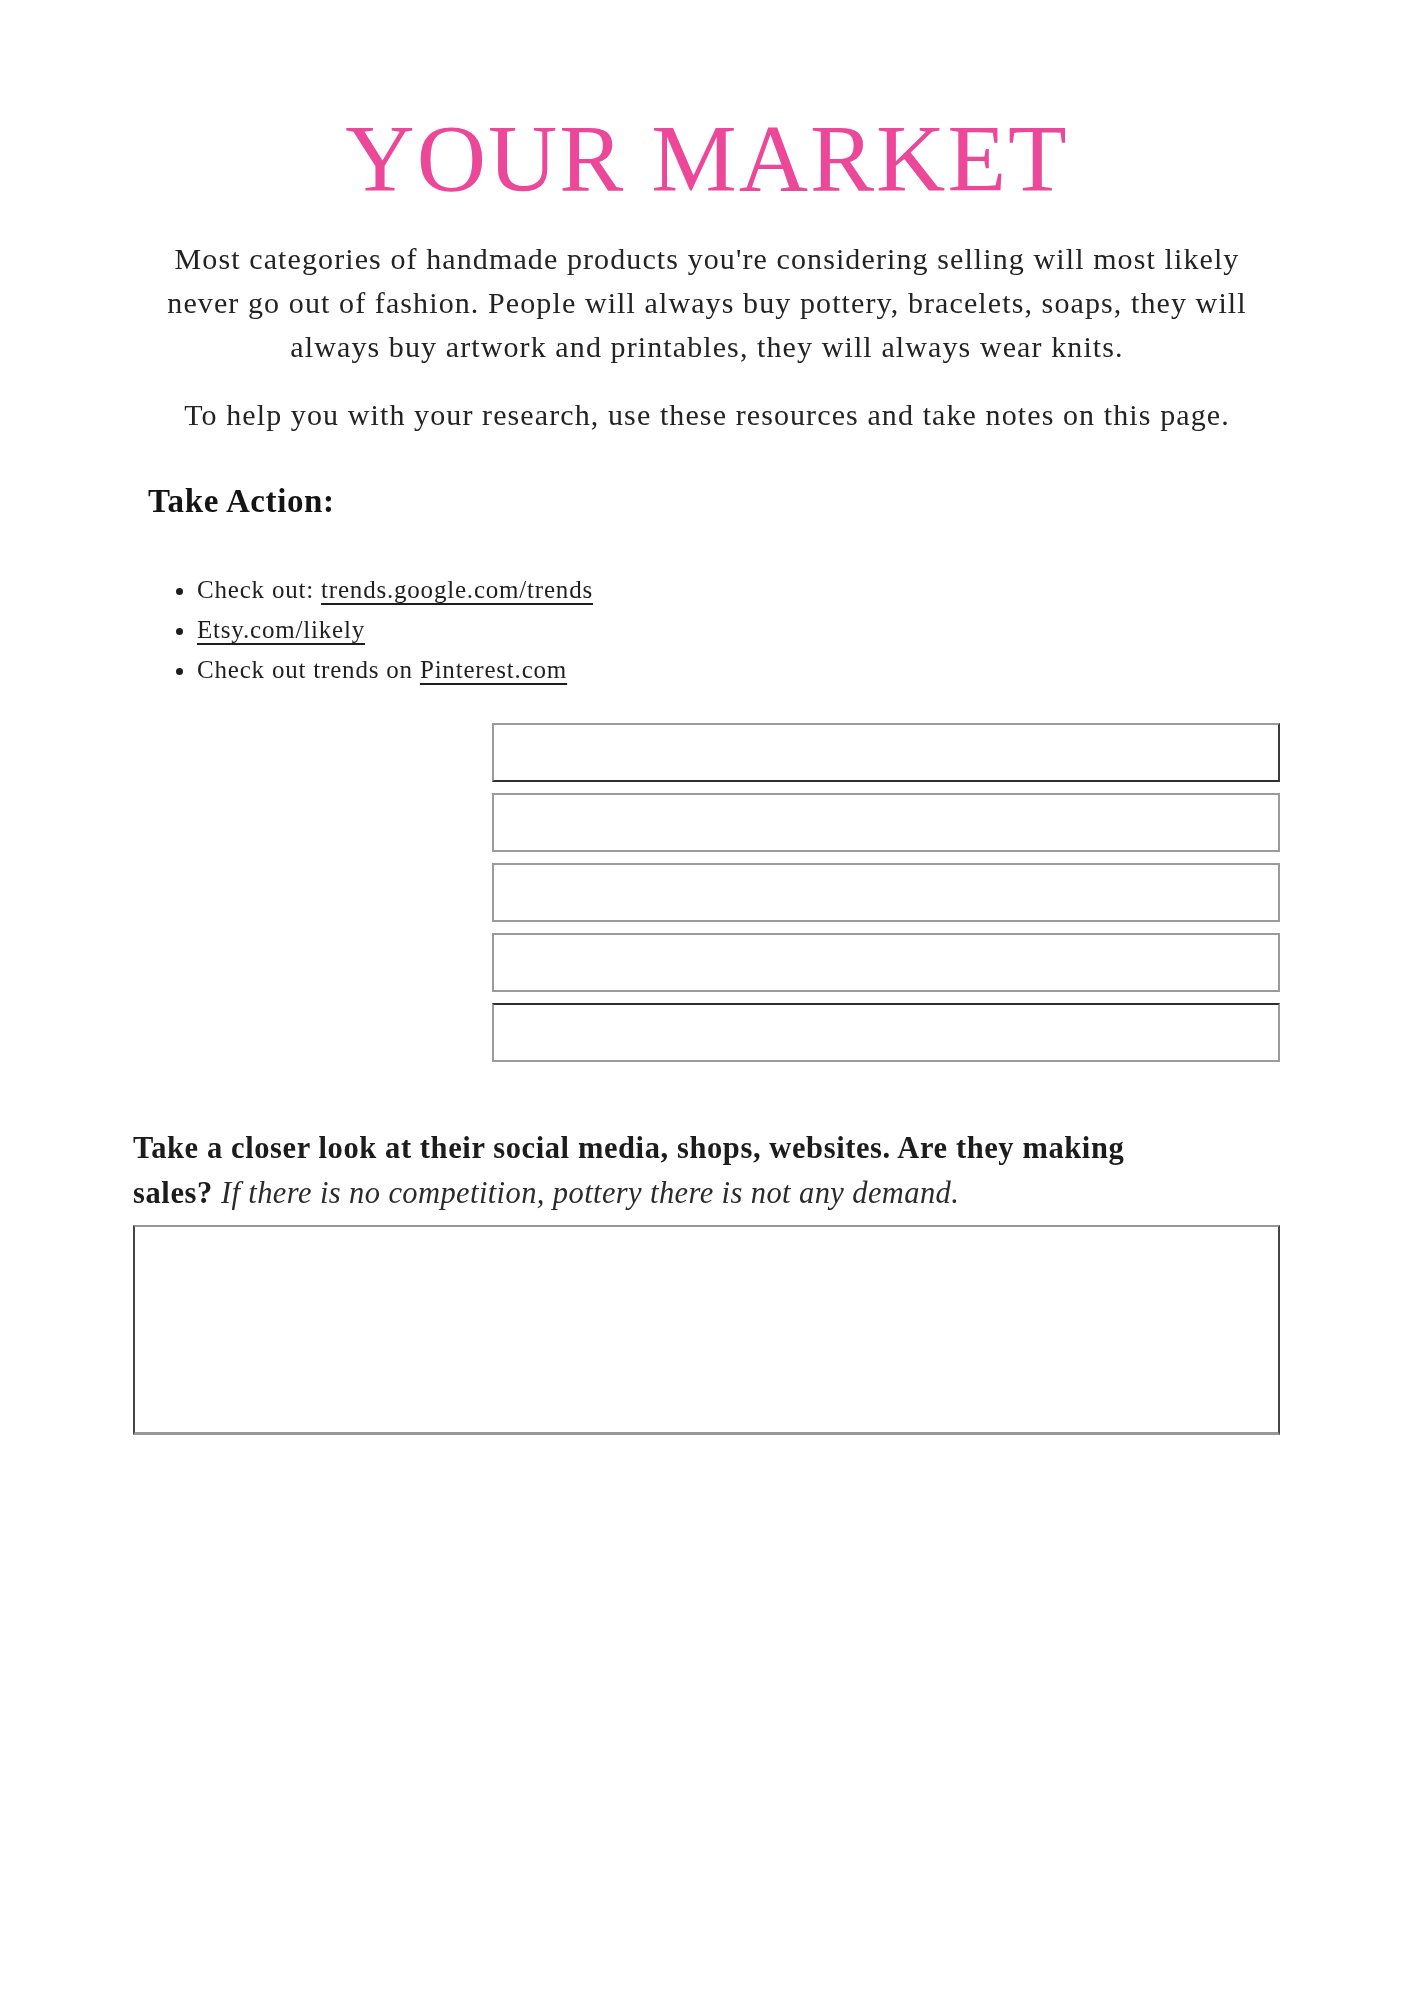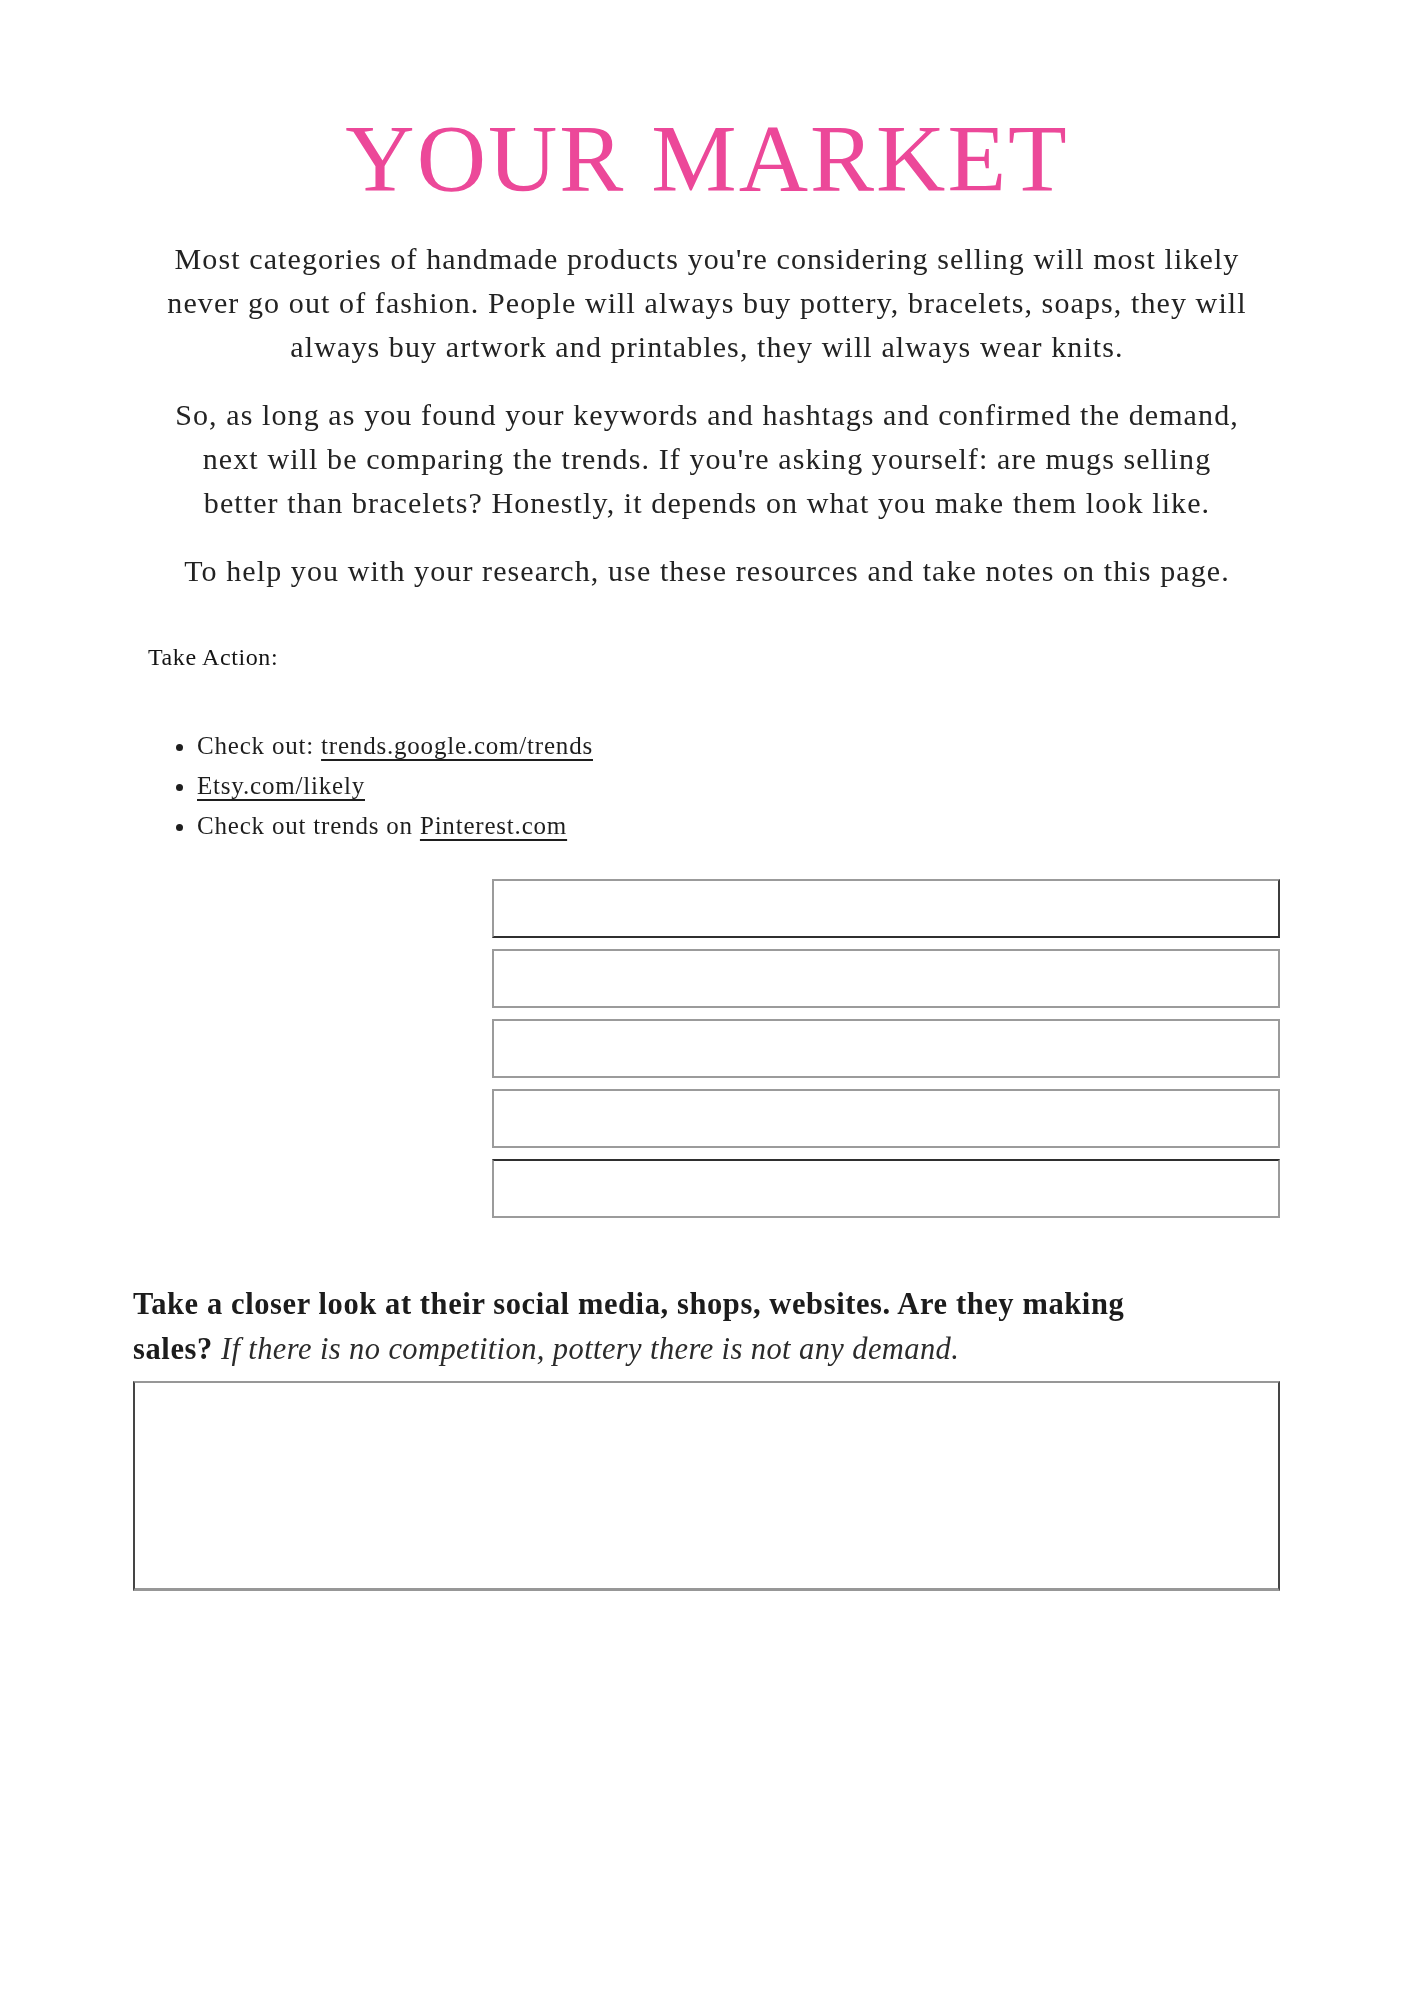--- a/index.html
+++ b/index.html
@@ -30,23 +30,23 @@
     text-align: center;
     font-size: 30px;
     line-height: 44px;
     letter-spacing: 1.1px;
     color: #232323;
   }
   .intro p { margin: 0 0 24px; }
   .intro p:last-child { margin-bottom: 0; }
   .take-action-heading {
     margin: 44px 0 8px 15px;
-    font-size: 24px;
+    font-size: 33px;
     line-height: 41px;
-    font-weight: 400;
+    font-weight: 700;
     letter-spacing: 0.6px;
     color: #141414;
   }
   ul.action-list {
     margin: 48px 0 0;
     padding: 0 0 0 64px;
     font-size: 25px;
     line-height: 40px;
     letter-spacing: 0.8px;
     color: #1e1e1e;
@@ -115,21 +115,20 @@
 </style>
 </head>
 <body>
 
 <div class="page">
 
   <h1 class="title">YOUR MARKET</h1>
 
   <div class="intro">
     <p>Most categories of handmade products you're considering selling will most likely never go out of fashion. People will always buy pottery, bracelets, soaps, they will always buy artwork and printables, they will always wear knits.</p>
-    <p>So, as long as you found your keywords and hashtags and confirmed the demand, next will be comparing the trends. If you're asking yourself: are mugs selling better than bracelets? Honestly, it depends on what you make them look like.</p>
     <p>To help you with your research, use these resources and take notes on this page.</p>
   </div>
 
   <h2 class="take-action-heading">Take Action:</h2>
 
   <ul class="action-list">
     <li><span>Check out: </span><a class="link" href="#">trends.google.com/trends</a></li>
     <li><span></span><a class="link" href="#">Etsy.com/likely</a></li>
     <li><span>Check out trends on </span><a class="link" href="#">Pinterest.com</a></li>
   </ul>

